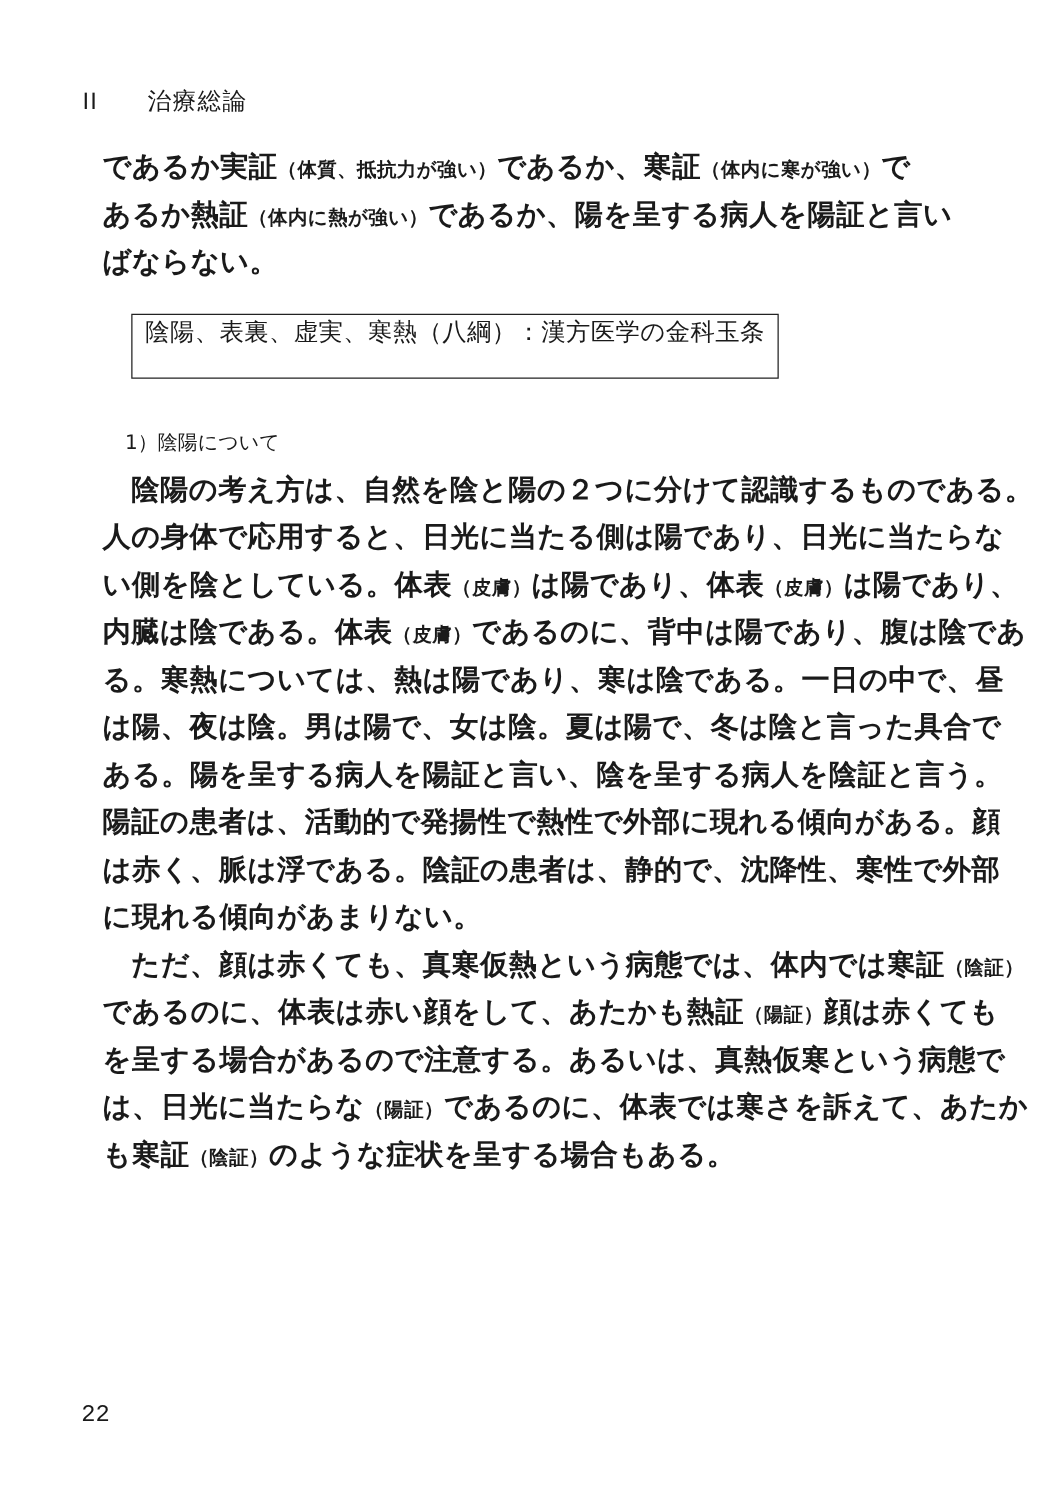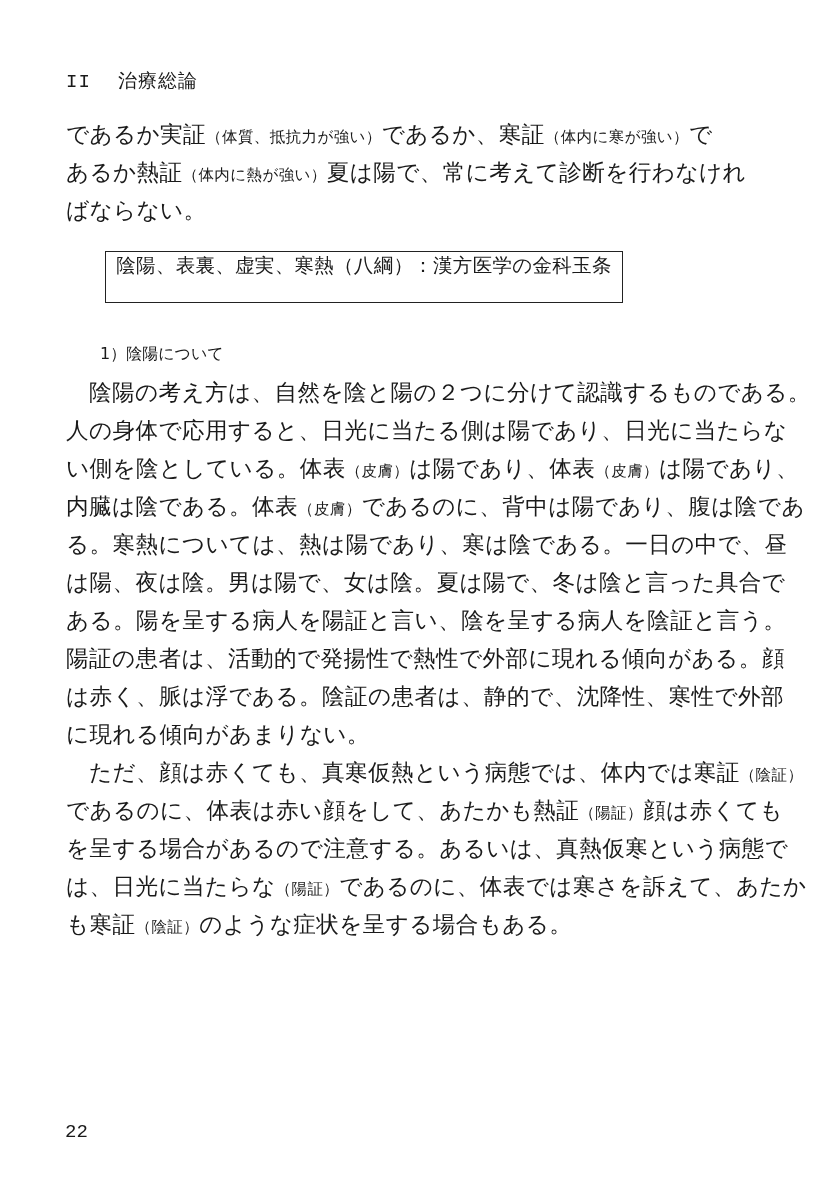--- a/index.html
+++ b/index.html
@@ -1,37 +1,37 @@
 <!DOCTYPE html>
 <html><head>
   <meta charset="utf-8">
   <style>
     html, body { margin: 0; padding: 0; background: #ffffff; }
     body { width: 830px; height: 1200px; position: relative; overflow: hidden; color: #1a1a1a; font-family: "DejaVu Serif", "Liberation Serif", serif; }
     .running-head { position: absolute; left: 66px; top: 68px; font-size: 19px; letter-spacing: 1px; white-space: nowrap; }
-    .running-head .num { display: inline-block; width: 52px; font-family: Liberation Mono, monospace; }
-    .line { position: absolute; left: 66px; font-size: 22.6px; letter-spacing: 0.4px; white-space: nowrap; line-height: 1; }
+    .running-head .num { display: inline-block; width: 52px; font-family: Liberation Sans, sans-serif; }
+    .line { position: absolute; left: 82px; font-size: 22.6px; letter-spacing: 0.4px; white-space: nowrap; line-height: 1; font-weight: bold; }
     .small { font-size: 15.5px; }
     .box { position: absolute; left: 105px; top: 251px; width: 518px; height: 52px; border: 1.6px solid #222; box-sizing: border-box; display: flex; justify-content: center; }
     .box span { font-family: "DejaVu Sans", "Liberation Sans", sans-serif; font-size: 19.5px; letter-spacing: 0.3px; white-space: nowrap; }
     .sec-head { position: absolute; left: 100px; top: 344px; font-family: "DejaVu Sans", "Liberation Sans", sans-serif; font-size: 16px; white-space: nowrap; }
     .page-num { position: absolute; left: 65px; top: 1121px; font-family: Liberation Mono, monospace; font-size: 19px; }
   </style>
 </head>
 <body>
 
 <div class="running-head">
   <span class="num">II</span><span>治療総論</span>
 </div>
 
 <div class="line" style="top:123px">
   <span>であるか実証</span><span class="small">（体質、抵抗力が強い）</span><span>であるか、寒証</span><span class="small">（体内に寒が強い）</span><span>で</span>
 </div>
 <div class="line" style="top:161px">
-  <span>あるか熱証</span><span class="small">（体内に熱が強い）</span><span>夏は陽で、常に考えて診断を行わなけれ</span>
+  <span>あるか熱証</span><span class="small">（体内に熱が強い）</span><span>であるか、陽を呈する病人を陽証と言い</span>
 </div>
 <div class="line" style="top:199px">
   <span>ばならない。</span>
 </div>
 
 <div class="box">
   <span>陰陽、表裏、虚実、寒熱（八綱）：漢方医学の金科玉条</span>
 </div>
 
 <div class="sec-head">1）陰陽について</div>

